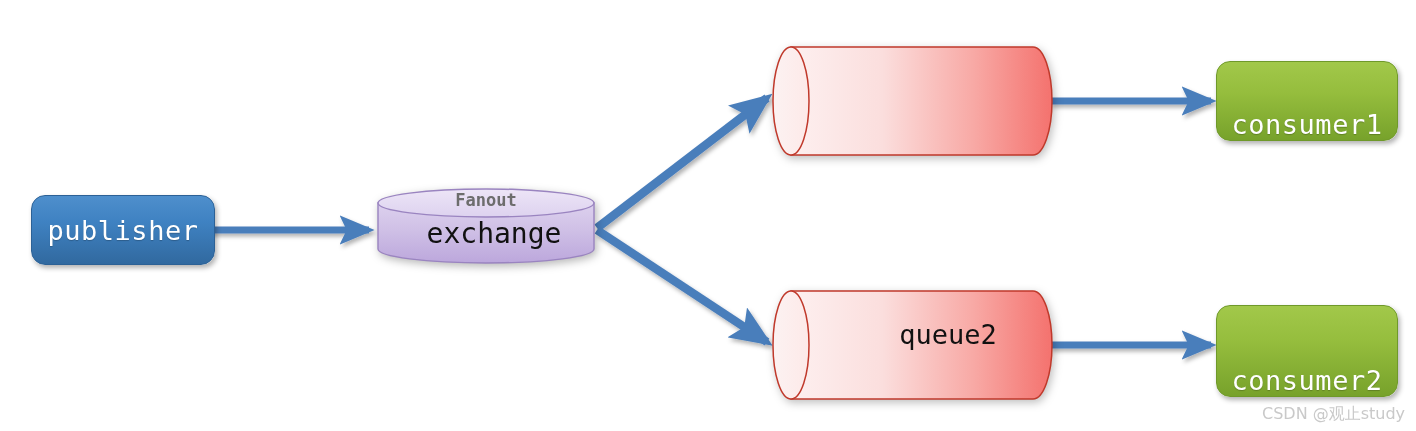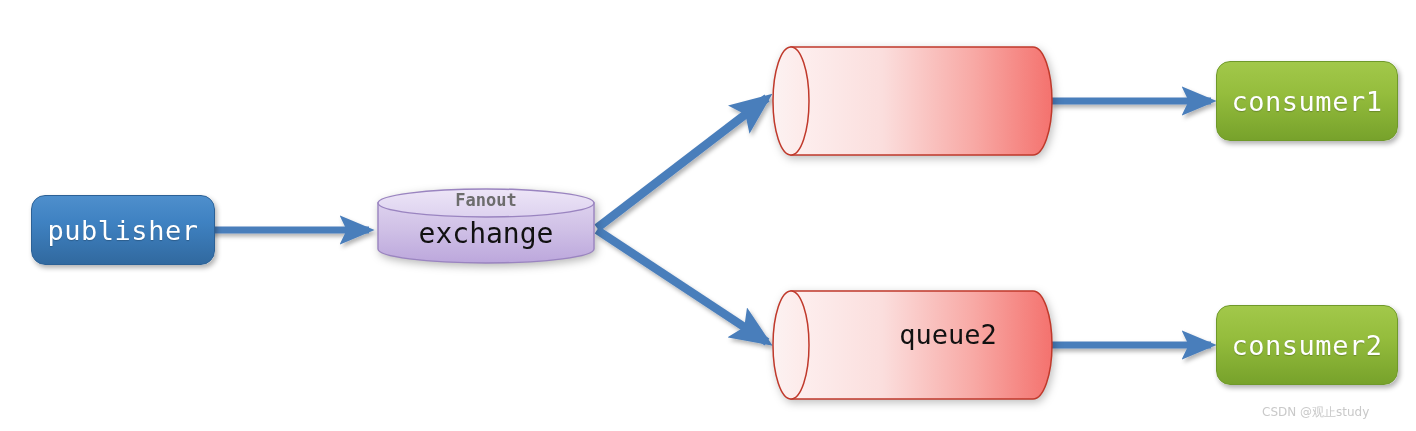--- a/index.html
+++ b/index.html
@@ -43,20 +43,21 @@
     z-index: 3;
   }
   .node-box.publisher {
     background: linear-gradient(to bottom, #4e8fcc 0%, #3f82c2 38%, #31699f 100%);
     border: 1px solid #2c6196;
     margin-left: 13px;
   }
   .node-box.consumer {
     background: linear-gradient(to bottom, #a2c84a 0%, #95bd3d 40%, #77a22b 100%);
     border: 1px solid #6f992a;
+    align-items: flex-end;
   }
 
   
   .vcyl {
     position: absolute;
     z-index: 3;
     filter: drop-shadow(2px 3px 4px rgba(0,0,0,0.28));
   }
   .vcyl svg { display: block; overflow: visible; }
   .vcyl .cap-label {
@@ -64,51 +65,51 @@
     left: 0;
     width: 100%;
     text-align: center;
     color: #6d6d6d;
     font-family: "DejaVu Sans Mono", "Liberation Mono", monospace;
     font-size: 17px;
     font-weight: bold;
   }
   .vcyl .body-label {
     position: absolute;
+    left: 8px;
+    width: 100%;
+    text-align: center;
+    color: #111111;
+    font-family: "DejaVu Sans Mono", "Liberation Mono", monospace;
+    font-size: 28px;
+  }
+
+  
+  .hcyl {
+    position: absolute;
+    z-index: 3;
+    filter: drop-shadow(2px 3px 4px rgba(0,0,0,0.25));
+  }
+  .hcyl svg { display: block; overflow: visible; }
+  .hcyl .body-label {
+    position: absolute;
     left: 0;
     width: 100%;
     text-align: center;
     color: #111111;
     font-family: "DejaVu Sans Mono", "Liberation Mono", monospace;
-    font-size: 28px;
-  }
-
-  
-  .hcyl {
-    position: absolute;
-    z-index: 3;
-    filter: drop-shadow(2px 3px 4px rgba(0,0,0,0.25));
-  }
-  .hcyl svg { display: block; overflow: visible; }
-  .hcyl .body-label {
-    position: absolute;
-    left: 0;
-    width: 100%;
-    text-align: center;
-    color: #111111;
-    font-family: "DejaVu Sans Mono", "Liberation Mono", monospace;
     font-size: 27px;
   }
 
   
   .watermark {
     position: absolute;
     color: #c9c9c9;
     font-family: "DejaVu Sans", "Liberation Sans", sans-serif;
-    font-size: 12px;
+    font-size: 16px;
     white-space: nowrap;
     z-index: 5;
   }
 </style>
 </head>
 <body>
 
 <div id="canvas">
 
   <svg id="wires" viewBox="0 0 1416 431" width="1416" height="431">
@@ -194,19 +195,19 @@
       <path d="M19,1 L261,1 A19,54 0 0 1 261,109 L19,109 Z" fill="url(#q2Body)" stroke="#c0392b" stroke-width="1.5"></path>
       <ellipse cx="19" cy="55" rx="18" ry="54" fill="url(#q2Cap)" stroke="#c0392b" stroke-width="1.5"></ellipse>
     </svg>
     <div class="body-label" style="top:29px; padding-left:36px;">queue2</div>
   </div>
 
   <div class="node-box consumer" style="left:1216px; top:61px; width:182px; height:80px;">
     <span>consumer1</span>
   </div>
 
-  <div class="node-box consumer" style="left:1216px; top:305px; width:182px; height:80px;">
+  <div class="node-box consumer" style="left:1216px; top:305px; width:182px; height:92px;">
     <span>consumer2</span>
   </div>
 
   <div class="watermark" style="left:1262px; top:404px;">CSDN @观止study</div>
 
 </div>
 
 </body></html>

